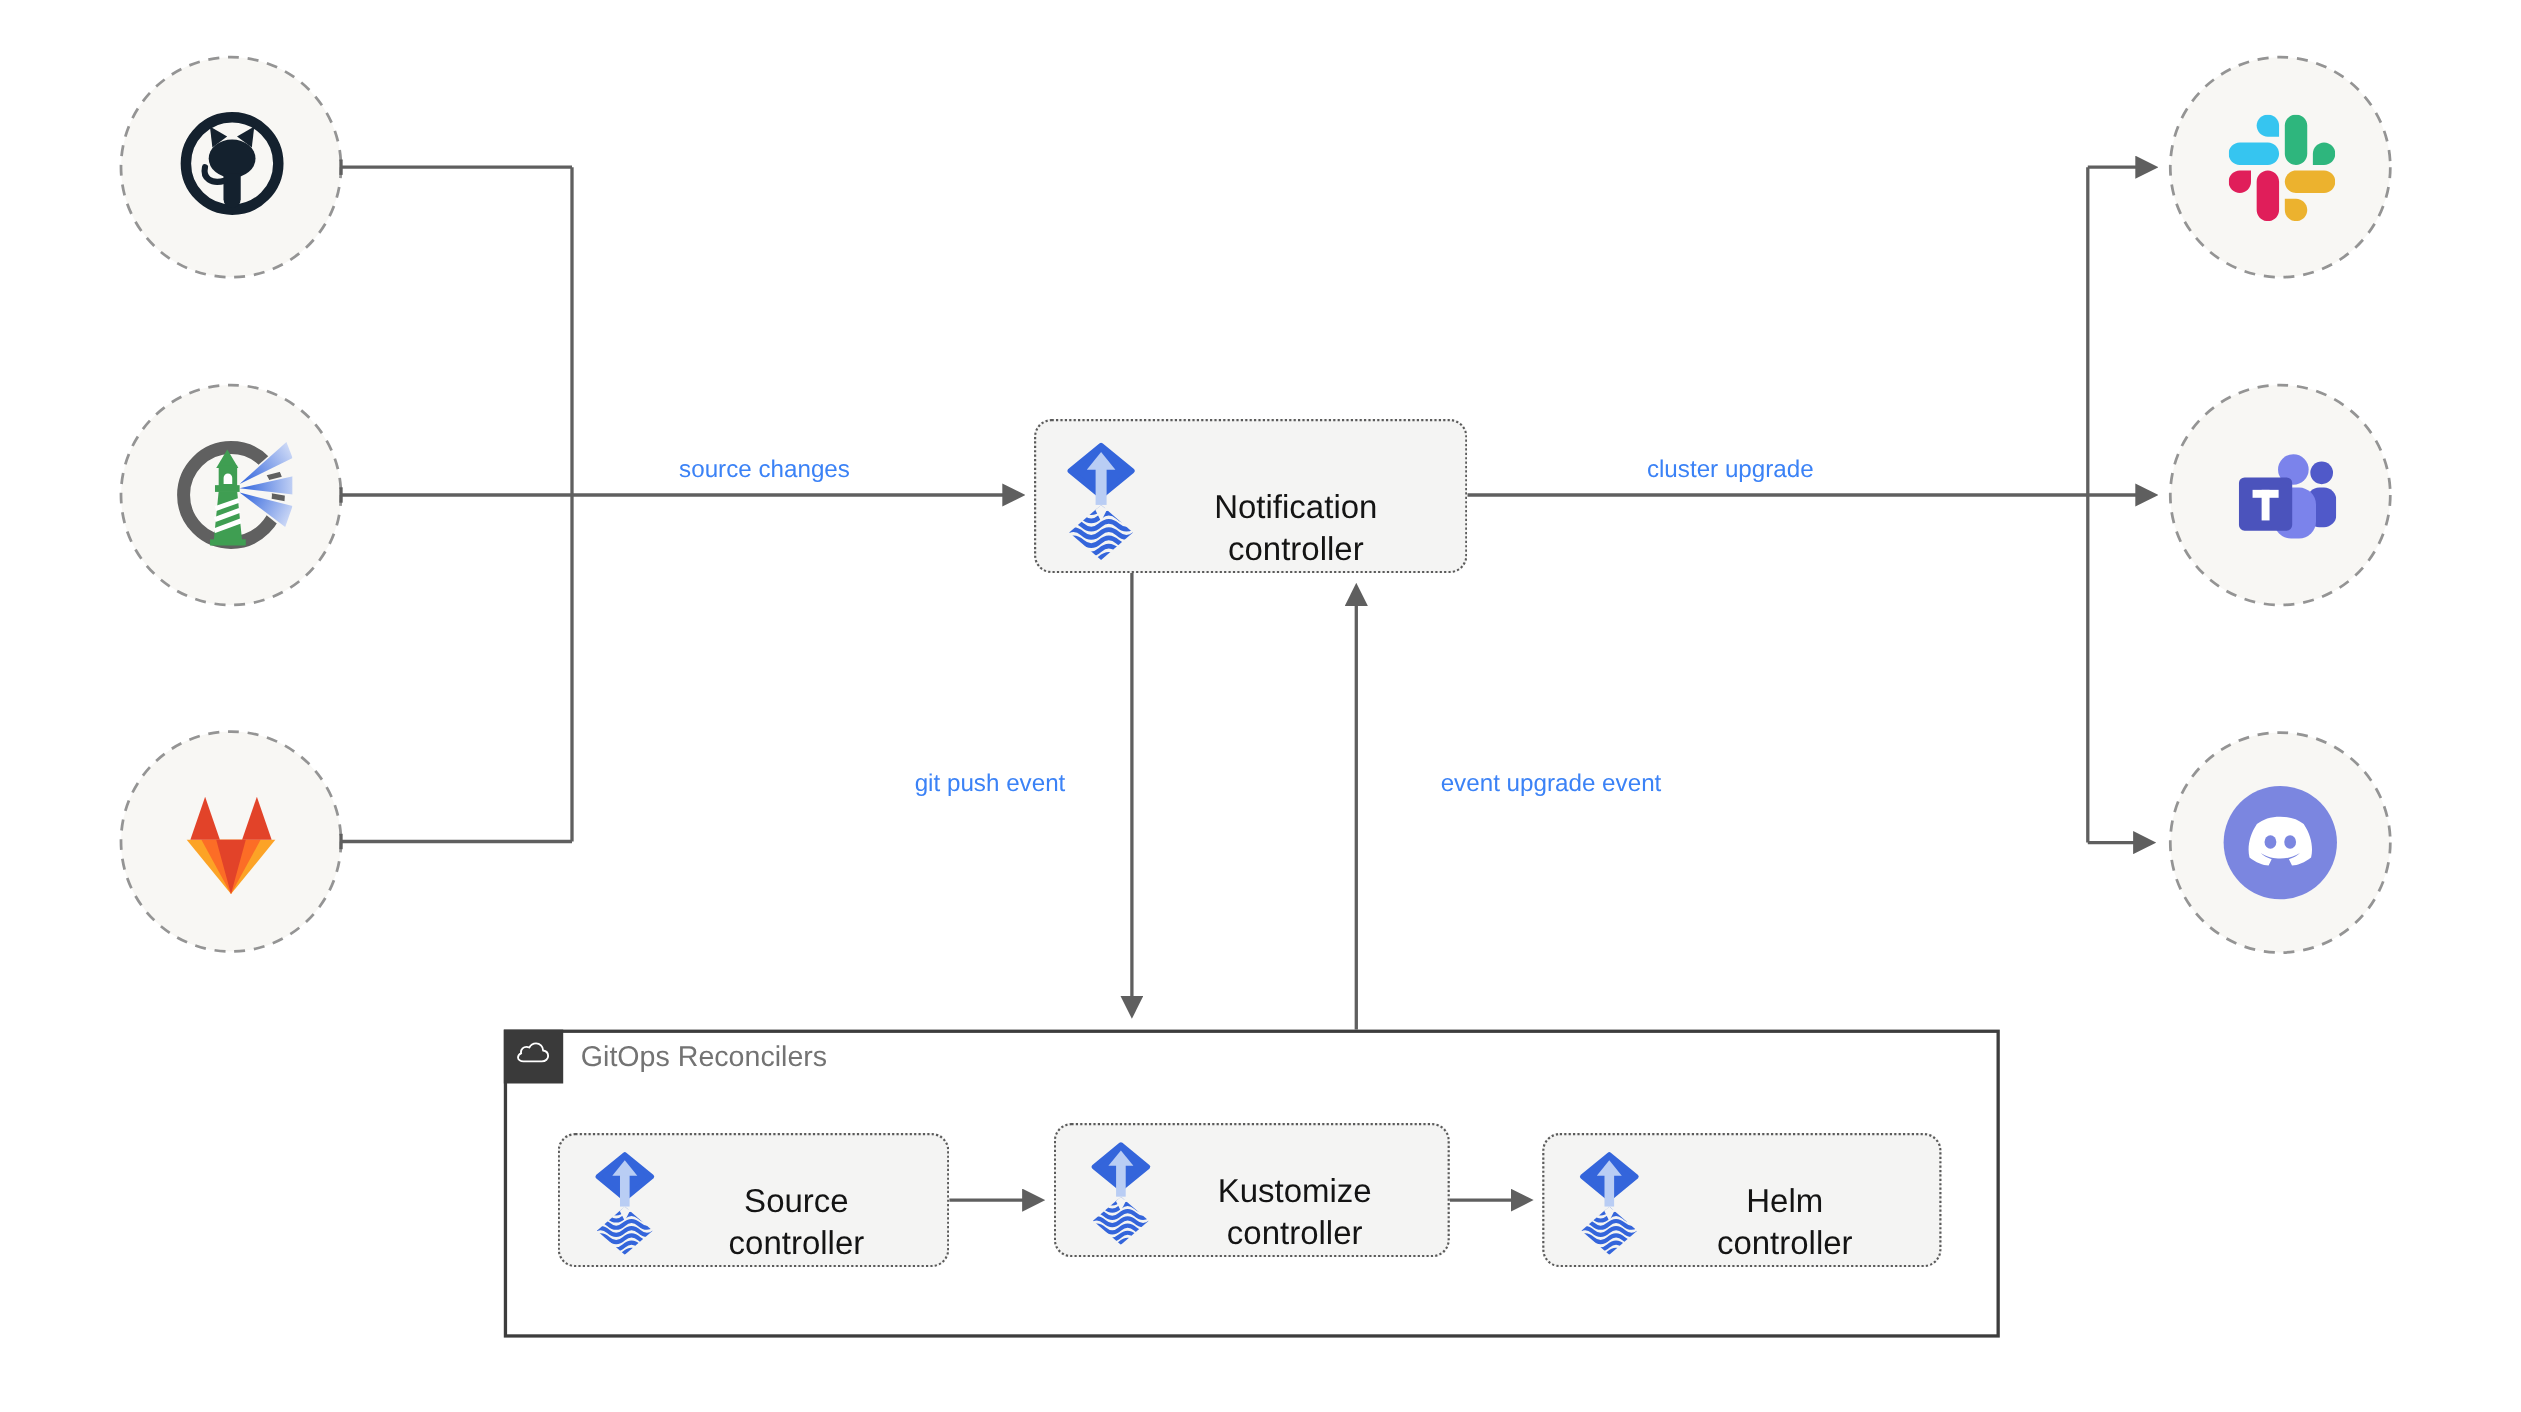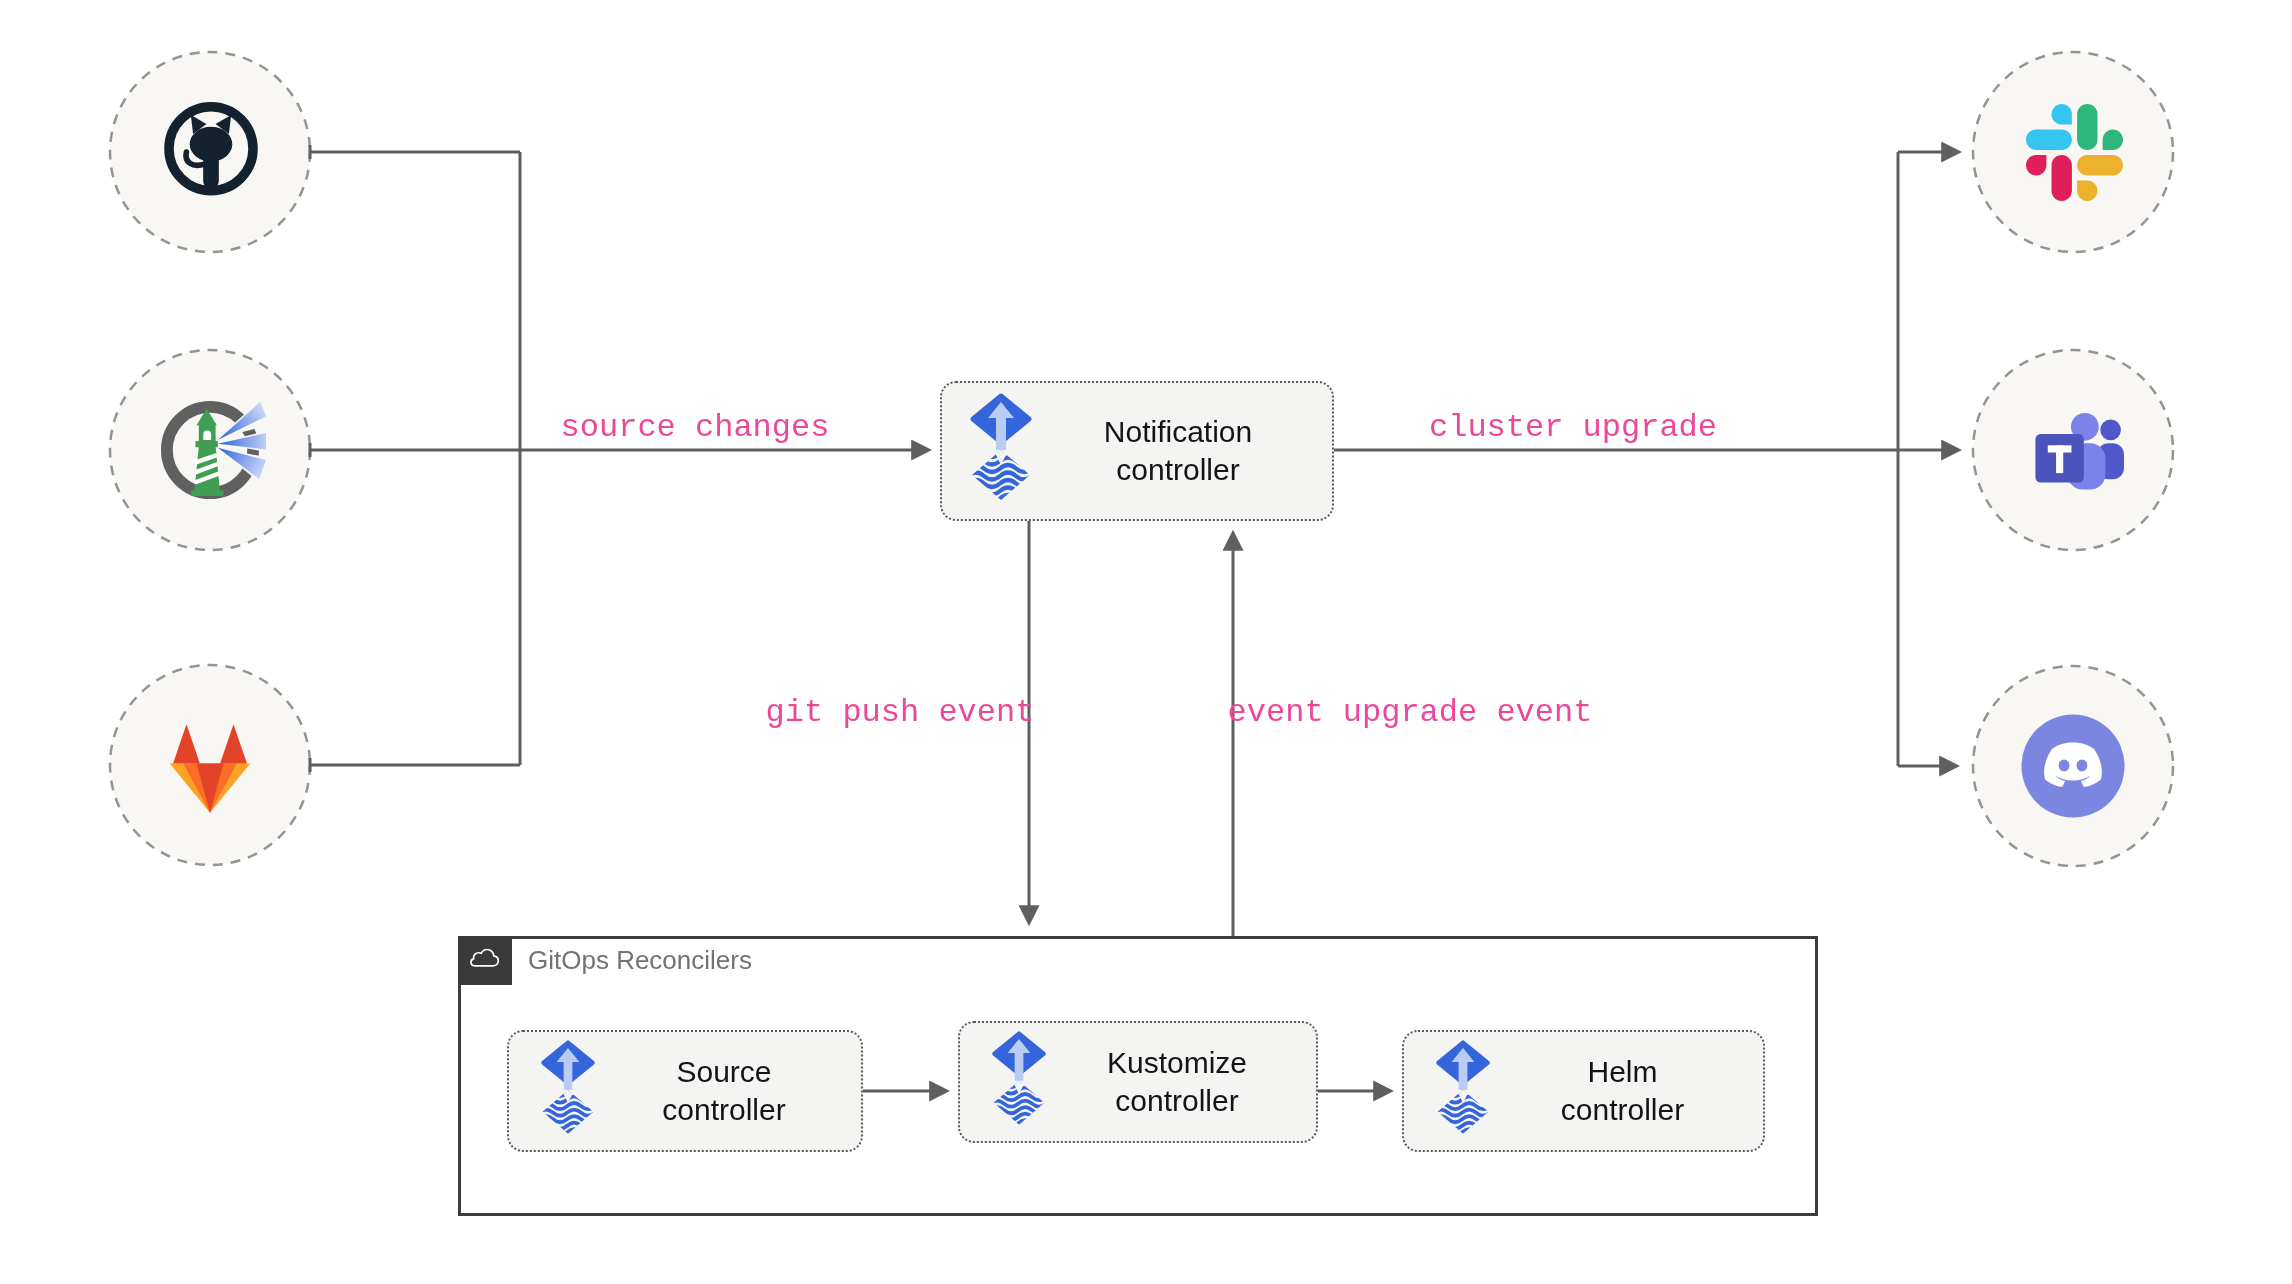--- a/index.html
+++ b/index.html
@@ -2,26 +2,26 @@
 <html><head>
 <meta charset="utf-8">
 <style>
   html,body{margin:0;padding:0;background:#ffffff;}
   .canvas{position:relative;width:2292px;height:1284px;background:#ffffff;
           font-family:"Liberation Sans", sans-serif;overflow:hidden;}
   .overlay{position:absolute;left:0;top:0;width:2292px;height:1284px;}
   .icon-wrap{position:absolute;}
   .icon-wrap svg{display:block;}
   .node-box{position:absolute;background:#f4f4f3;border:2.5px dotted #5a5a5a;
-            border-radius:16px;display:flex;align-items:center;box-sizing:border-box;}
+            border-radius:16px;display:flex;align-items:flex-end;box-sizing:border-box;}
   .node-box .flux{margin-left:26px;flex:0 0 auto;}
   .node-title{flex:1;text-align:center;font-size:30px;line-height:38px;color:#141414;
               white-space:pre-line;padding-right:10px;}
-  .edge-label{position:absolute;transform:translate(-50%,-50%);font-size:32px;color:#ec4899;
-              white-space:nowrap;font-family:Liberation Mono, monospace;}
+  .edge-label{position:absolute;transform:translate(-50%,-50%);font-size:22px;color:#3b82f6;
+              white-space:nowrap;}
   .gitops-box{position:absolute;left:458px;top:936px;width:1360px;height:280px;
               border:3px solid #3d3d3d;box-sizing:border-box;background:transparent;}
   .gitops-tab{position:absolute;left:458px;top:936px;width:54px;height:49px;background:#3a3a3a;
               display:flex;align-items:center;justify-content:center;}
   .gitops-title{position:absolute;left:528px;top:936px;height:49px;line-height:49px;
                 font-size:26px;color:#737373;white-space:nowrap;}
 </style>
 </head>
 <body>
 

